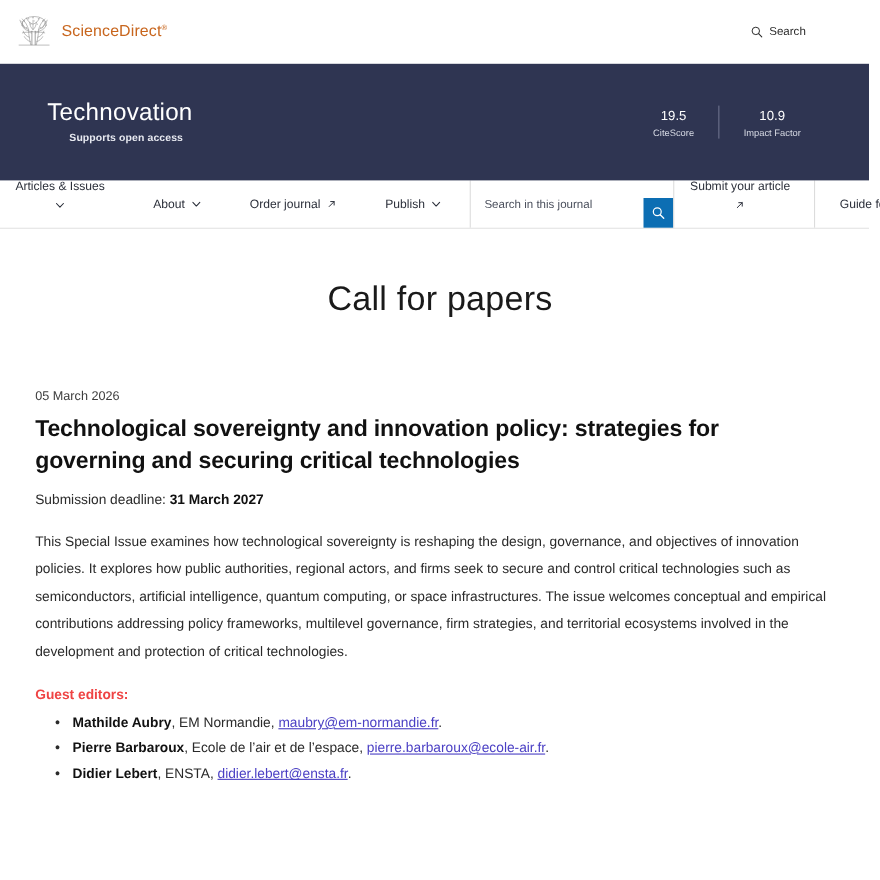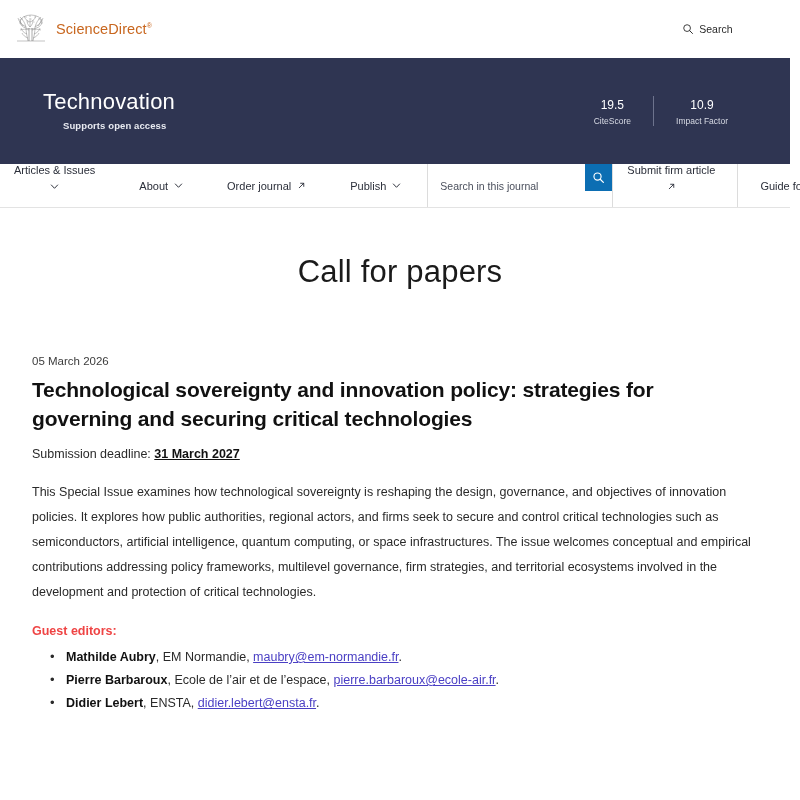--- a/index.html
+++ b/index.html
@@ -136,21 +136,21 @@
     white-space: nowrap;
     cursor: pointer;
   }
   .jnav-item:first-child { padding-left: 14px; flex-direction: column; }
   .chev {
     width: 9px; height: 9px;
     display: block;
   }
   .jsearch {
     display: flex;
-    align-items: flex-start;
+    align-items: flex-end;
     border-left: 1px solid #dcdcdc;
     margin-left: 4px;
     flex: 1;
     max-width: 230px;
   }
   .jsearch-input {
     border: none;
     outline: none;
     font-family: "Liberation Sans", sans-serif;
     font-size: 10.5px;
@@ -207,21 +207,21 @@
     color: #111111;
     line-height: 1.38;
     margin: 0 0 13px 0;
     letter-spacing: -.15px;
   }
   .art-deadline {
     font-size: 12.5px;
     color: #2a2a2a;
     margin-bottom: 19px;
   }
-  .art-deadline b { font-weight: 700; color: #111; text-decoration: underline; }
+  .art-deadline b { font-weight: 700; color: #111; }
   .art-body {
     font-size: 12.5px;
     color: #2a2a2a;
     line-height: 2.0;
     margin: 16px 0 19px 0;
     max-width: 730px;
   }
   .editors-label {
     font-size: 12.5px;
     font-weight: 700;
@@ -390,21 +390,21 @@
       <button class="jsearch-btn">
         <svg width="13" height="13" viewBox="0 0 16 16">
           <circle cx="6.8" cy="6.8" r="4.4" fill="none" stroke="#ffffff" stroke-width="1.4"></circle>
           <path d="M10.1 10.1 L14 14" stroke="#ffffff" stroke-width="1.5" stroke-linecap="round"></path>
         </svg>
       </button>
     </div>
 
     <div class="jnav-right">
       <div class="jnav-item">
-        <span>Submit firm article</span>
+        <span>Submit your article</span>
         <svg class="chev" viewBox="0 0 12 12">
           <path d="M3 9 L9 3 M4.8 3 L9 3 L9 7.2" fill="none" stroke="#2b2f3a" stroke-width="1.2" stroke-linecap="round" stroke-linejoin="round"></path>
         </svg>
       </div>
       <div class="jnav-item">
         <span>Guide for authors</span>
       </div>
     </div>
   </div>
 

